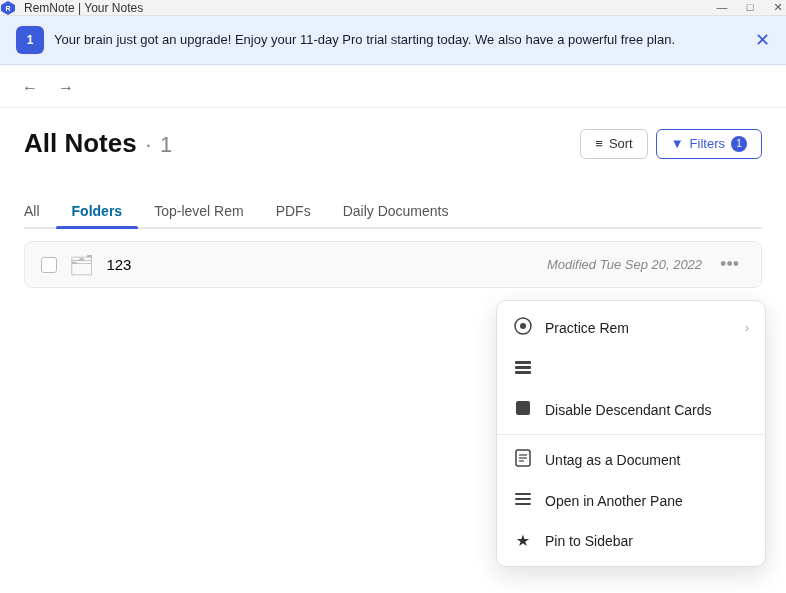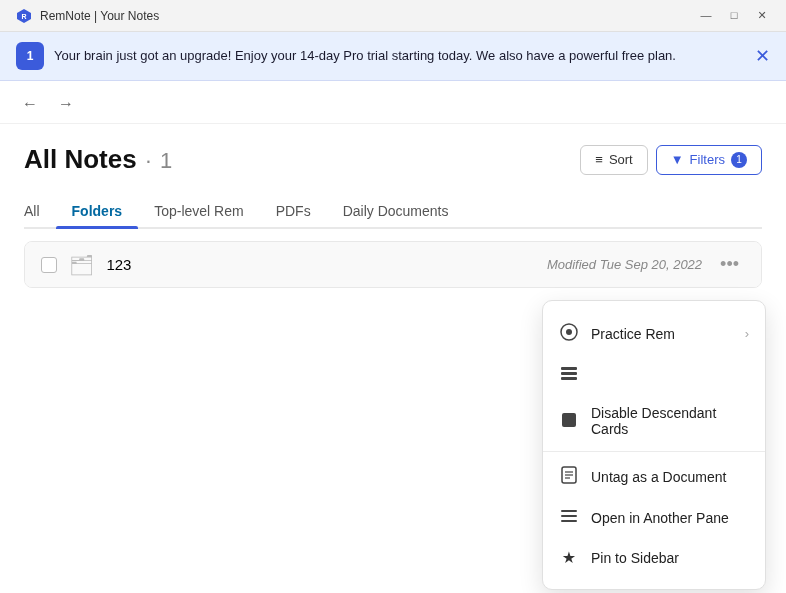--- a/index.html
+++ b/index.html
@@ -8,23 +8,23 @@
       background: #fff;
       width: 786px;
       height: 593px;
       overflow: hidden;
       position: relative;
     }
     
     .title-bar {
       display: flex;
       align-items: center;
-      height: 32px;
+      height: 16px;
       background: #f3f3f3;
-      padding: 0 16px;
+      padding: 0 0;
       border-bottom: 1px solid #e0e0e0;
       user-select: none;
     }
     .title-bar-icon {
       width: 16px;
       height: 16px;
       margin-right: 8px;
       display: flex;
       align-items: center;
       justify-content: center;
@@ -95,21 +95,21 @@
     }
     
     .main {
       padding: 20px 24px 0 24px;
     }
     
     .page-header {
       display: flex;
       align-items: center;
       justify-content: space-between;
-      margin-bottom: 20px;
+      margin-bottom: 36px;
     }
     .page-title-group {
       display: flex;
       align-items: baseline;
       gap: 8px;
     }
     .page-title {
       font-size: 26px;
       font-weight: 700;
       color: #111;
@@ -228,23 +228,23 @@
 
     
     .context-menu {
       position: absolute;
       right: 20px;
       top: 300px;
       background: white;
       border: 1px solid #e0e0e0;
       border-radius: 10px;
       box-shadow: 0 8px 24px rgba(0,0,0,0.12);
-      width: 224px;
+      width: 270px;
       z-index: 100;
-      padding: 12px 0;
+      padding: 6px 0;
     }
     .menu-item {
       display: flex;
       align-items: center;
       gap: 12px;
       padding: 10px 16px;
       font-size: 14px;
       color: #222;
       cursor: pointer;
     }
@@ -276,21 +276,21 @@
   <span class="title-bar-title">RemNote | Your Notes</span>
   <div class="title-bar-controls">
     <span class="title-bar-btn">—</span>
     <span class="title-bar-btn">□</span>
     <span class="title-bar-btn">✕</span>
   </div>
 </div>
 
 <div class="banner">
   <div class="banner-icon">1</div>
-  <span class="banner-text">Your brain just got an upgrade! Enjoy your 14-day Pro trial starting today. We also have a powerful free plan.</span>
+  <span class="banner-text">Your brain just got an upgrade! Enjoy your 11-day Pro trial starting today. We also have a powerful free plan.</span>
   <span class="banner-close">✕</span>
 </div>
 
 <div class="nav-bar">
   <span class="nav-btn">←</span>
   <span class="nav-btn">→</span>
 </div>
 
 <div class="main">
 

